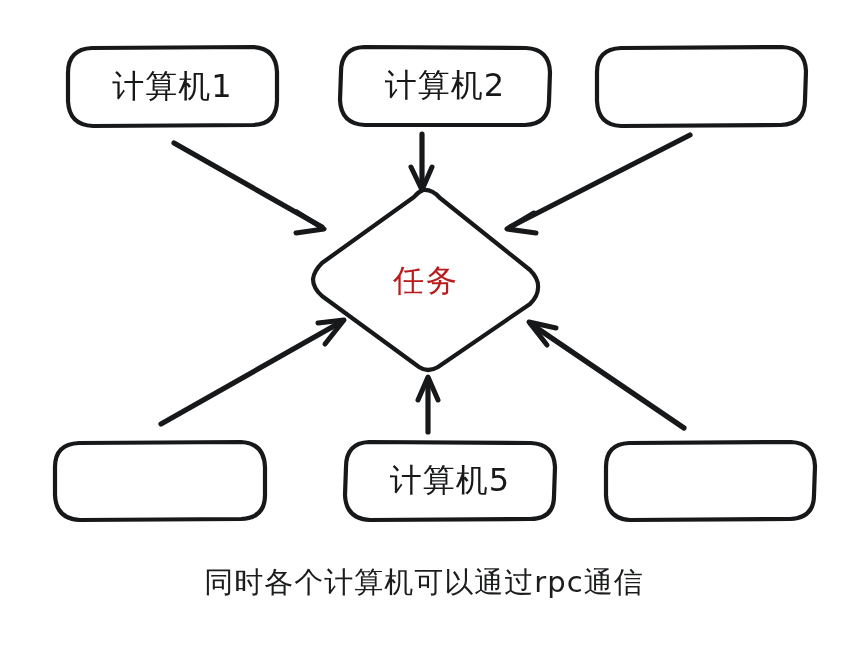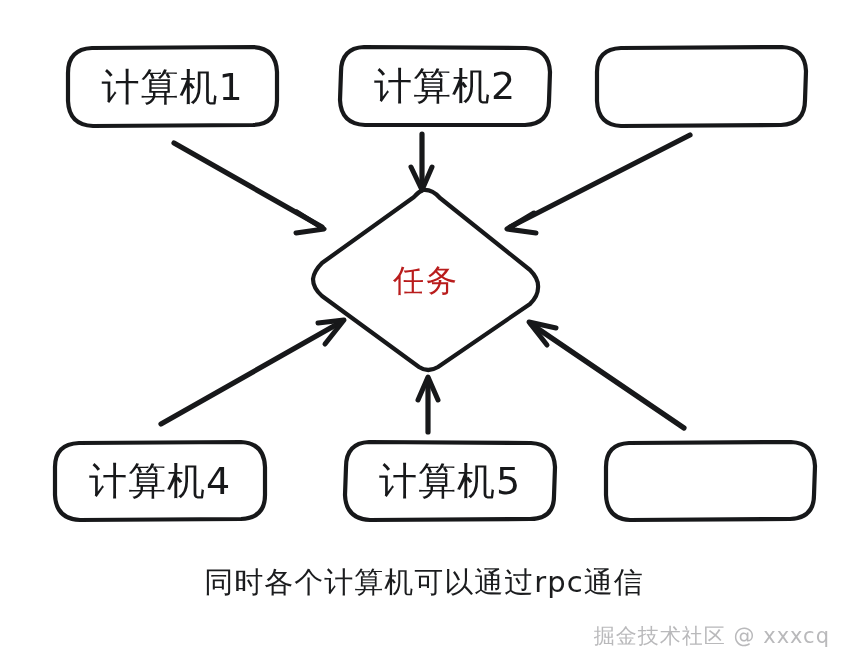--- a/index.html
+++ b/index.html
@@ -21,21 +21,21 @@
     top: 0;
     width: 848px;
     height: 658px;
   }
   .node-label {
     position: absolute;
     display: flex;
     align-items: center;
     justify-content: center;
     font-family: "DejaVu Sans", "Liberation Sans", sans-serif;
-    font-size: 38px;
+    font-size: 32px;
     color: #17181a;
     letter-spacing: 1px;
     white-space: nowrap;
     pointer-events: none;
   }
   .center-label {
     position: absolute;
     display: flex;
     align-items: center;
     justify-content: center;
@@ -150,22 +150,20 @@
 
     <g>
       <path class="arrow-line" d="M684,428 L531,324"></path>
       <path class="arrow-head" d="M556,328 L529,322 L547,345"></path>
     </g>
   </svg>
 
   <div class="node-label" style="left:68px; top:48px; width:209px; height:78px;">计算机1</div>
   <div class="node-label" style="left:340px; top:47px; width:210px; height:78px;text-align:right;">计算机2</div>
 
-  <div class="node-label" style="left:55px; top:442px; width:210px; height:78px;">计算机4</div>
   <div class="node-label" style="left:345px; top:442px; width:210px; height:78px;border-radius:15px;">计算机5</div>
 
   <div class="center-label" style="left:313px; top:189px; width:226px; height:184px;">任务</div>
 
   <div class="caption">同时各个计算机可以通过rpc通信</div>
 
-  <div class="watermark">掘金技术社区 @ xxxcq</div>
 
 </div>
 
 </body></html>

